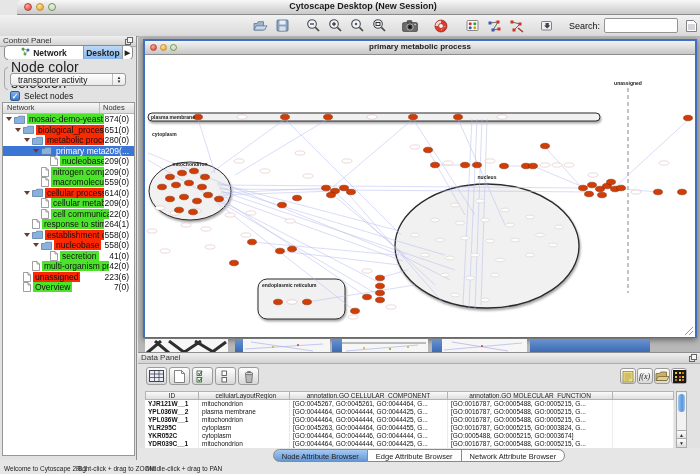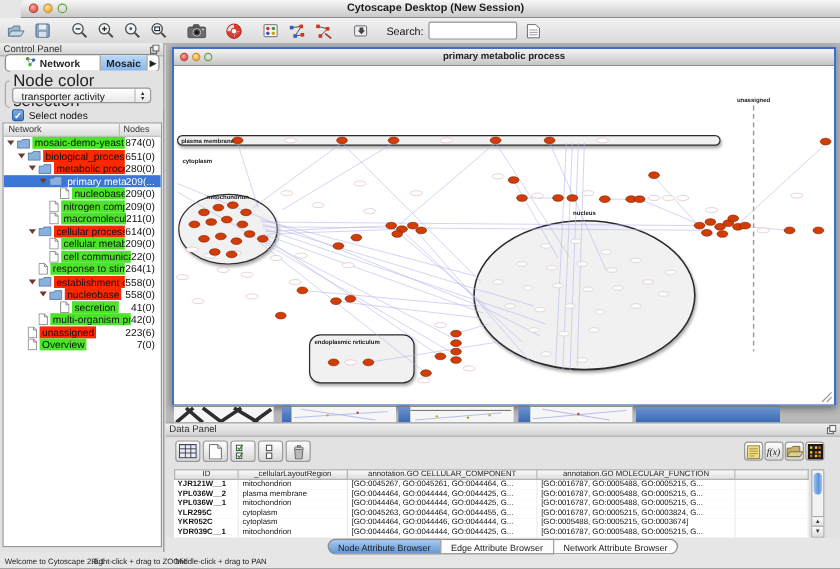--- a/index.html
+++ b/index.html
@@ -8,21 +8,21 @@
   
   #titlebar{position:absolute;left:17px;top:0;width:692px;height:14px;
     background:linear-gradient(#f8f8f8,#c9c9c9);border-bottom:1px solid #8a8a8a;border-radius:5px 5px 0 0;}
   .light{position:absolute;top:3px;width:8px;height:8px;border-radius:50%;box-sizing:border-box;}
   .lr{left:7px;background:radial-gradient(circle at 35% 30%,#ffb0a0,#ee6a5e 55%,#c44236);border:1px solid #b5493c;}
   .lo{left:19px;background:radial-gradient(circle at 35% 30%,#ffe0a0,#f5bd4f 55%,#d09a2e);border:1px solid #c09436;}
   .lg{left:31px;background:radial-gradient(circle at 35% 30%,#c8f0a8,#7cc74f 55%,#5aa437;);border:1px solid #63a03c;}
   #titlebar .wt{position:absolute;left:0;right:0;top:1px;text-align:center;font-size:9px;font-weight:bold;color:#1a1a1a;}
   
   #toolbar{position:absolute;left:0;top:15px;width:700px;height:21px;
-    background:linear-gradient(#f2f2f2,#dadada);border-bottom:1px solid #979797;display:flex;align-items:center;}
+    background:linear-gradient(#f2f2f2,#dadada);border-bottom:1px solid #979797;display:flex;align-items:center;justify-content:flex-end;}
   .tbtn{width:17px;height:17px;margin-left:5px;display:flex;align-items:center;justify-content:center;flex:0 0 auto;}
   .tbtn.gap{margin-left:14px;}
   #search-label{font-size:9px;margin-left:13px;color:#111;}
   #search-box{margin-left:4px;width:72px;height:13px;background:#fff;border:1px solid #949494;border-radius:2px;display:flex;overflow:hidden;}
   #search-input{flex:1;border:none;outline:none;background:transparent;font-size:8px;padding:0 2px;font-family:"Liberation Sans",sans-serif;}
   
   #control-panel{position:absolute;left:0;top:36px;width:137px;height:424px;background:#e2e2e2;border-right:1px solid #8e8e8e;box-sizing:border-box;}
   .panel-head{height:10px;background:linear-gradient(#efefef,#d2d2d2);border-bottom:1px solid #adadad;
     font-size:8px;font-weight:normal;color:#333;line-height:10px;padding-left:3px;position:relative;}
   .float-ic{position:absolute;right:3px;top:1px;}
@@ -231,21 +231,21 @@
       <span class="cp-tab" id="tab-network">
         <span><svg width="9" height="9">
               <path d="M2 2L7 3L4 7Z" fill="none" stroke="#777" stroke-width="0.6"></path>
               <circle cx="2" cy="2" r="1.5" fill="#4a9a3a"></circle>
               <circle cx="7" cy="3" r="1.5" fill="#3a6ab0"></circle>
               <circle cx="4" cy="7" r="1.5" fill="#49b43c"></circle>
             </svg></span>
         <span>Network</span>
       </span>
       <span class="cp-tab" id="tab-mosaic">
-        <span>Mosaic</span>
+        <span>Desktop</span>
       </span>
       <span class="cp-tab" id="tab-arrow">▶</span>
     </div>
     <div id="cp-group"></div>
     <div id="cp-group-label">Node color selection</div>
     <div id="cp-dropdown">
       <span id="cp-dropdown-text">transporter activity</span>
       <span id="cp-dropdown-arrows">
           <span>▲</span>
           <span>▼</span>
@@ -332,21 +332,21 @@
           <div class="trow">
             <span style="flex: 0 0 auto; width: 30px;"></span>
             <span style="flex: 0 0 auto; width: 8px;"></span>
             <span class="tico">
               <svg width="8" height="10">
                 <path d="M0.5 0.5h4.5l2.5 2.5v6.5h-7z" fill="#fff" stroke="#777" stroke-width="0.7"></path>
                 <path d="M5 0.5V3h2.5" fill="none" stroke="#777" stroke-width="0.7"></path>
               </svg>
             </span>
             <span class="chip" style="background: rgb(76, 228, 42);">macromolecule</span>
-            <span class="tval">211(0)</span>
+            <span class="tval">559(0)</span>
           </div>
           <div class="trow">
             <span style="flex: 0 0 auto; width: 21px;"></span>
             <span class="tri"></span>
             <span class="tico">
               <svg width="11" height="9">
                 <path d="M0.5 8.5v-6h3.2l1-1.3h5.8v7.3z" fill="#8ab0dc" stroke="#4a72a4" stroke-width="0.7"></path>
               </svg>
             </span>
             <span class="chip" style="background: rgb(251, 40, 0);">cellular process</span>

